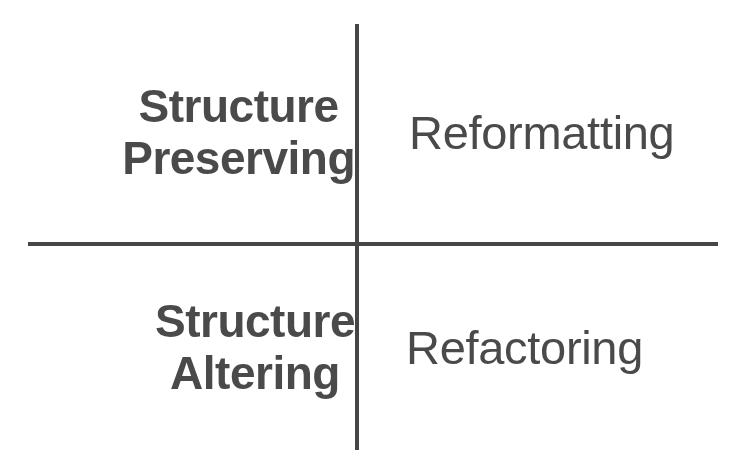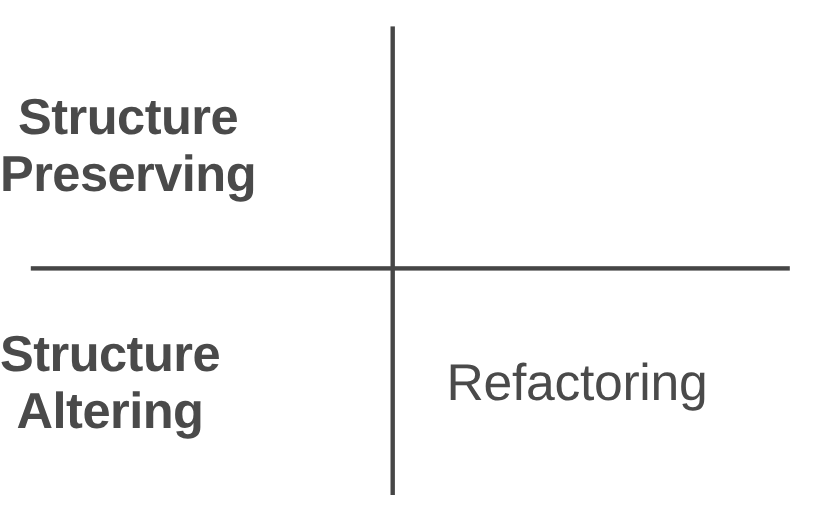--- a/index.html
+++ b/index.html
@@ -36,21 +36,21 @@
     width: 690px;
     height: 4px;
     background: #464646;
   }
 
   
   .quadrant {
     position: absolute;
     display: flex;
     align-items: center;
-    justify-content: flex-start;
+    justify-content: flex-end;
     text-align: center;
     color: #4a4a4a;
     box-sizing: border-box;
   }
 
   .quadrant-label {
     display: block;
     line-height: 1.12;
     white-space: pre-line;
   }
@@ -105,20 +105,23 @@
 
   <div class="axis-vertical"></div>
 
   <div class="axis-horizontal"></div>
 
   <div id="quadrant-top-left" class="quadrant left">
     <span class="quadrant-label">Structure
 Preserving</span>
   </div>
 
+  <div id="quadrant-top-right" class="quadrant right">
+    <span class="quadrant-label">Reformatting</span>
+  </div>
 
   <div id="quadrant-bottom-left" class="quadrant left">
     <span class="quadrant-label">Structure
 Altering</span>
   </div>
 
   <div id="quadrant-bottom-right" class="quadrant right">
     <span class="quadrant-label">Refactoring</span>
   </div>
 

